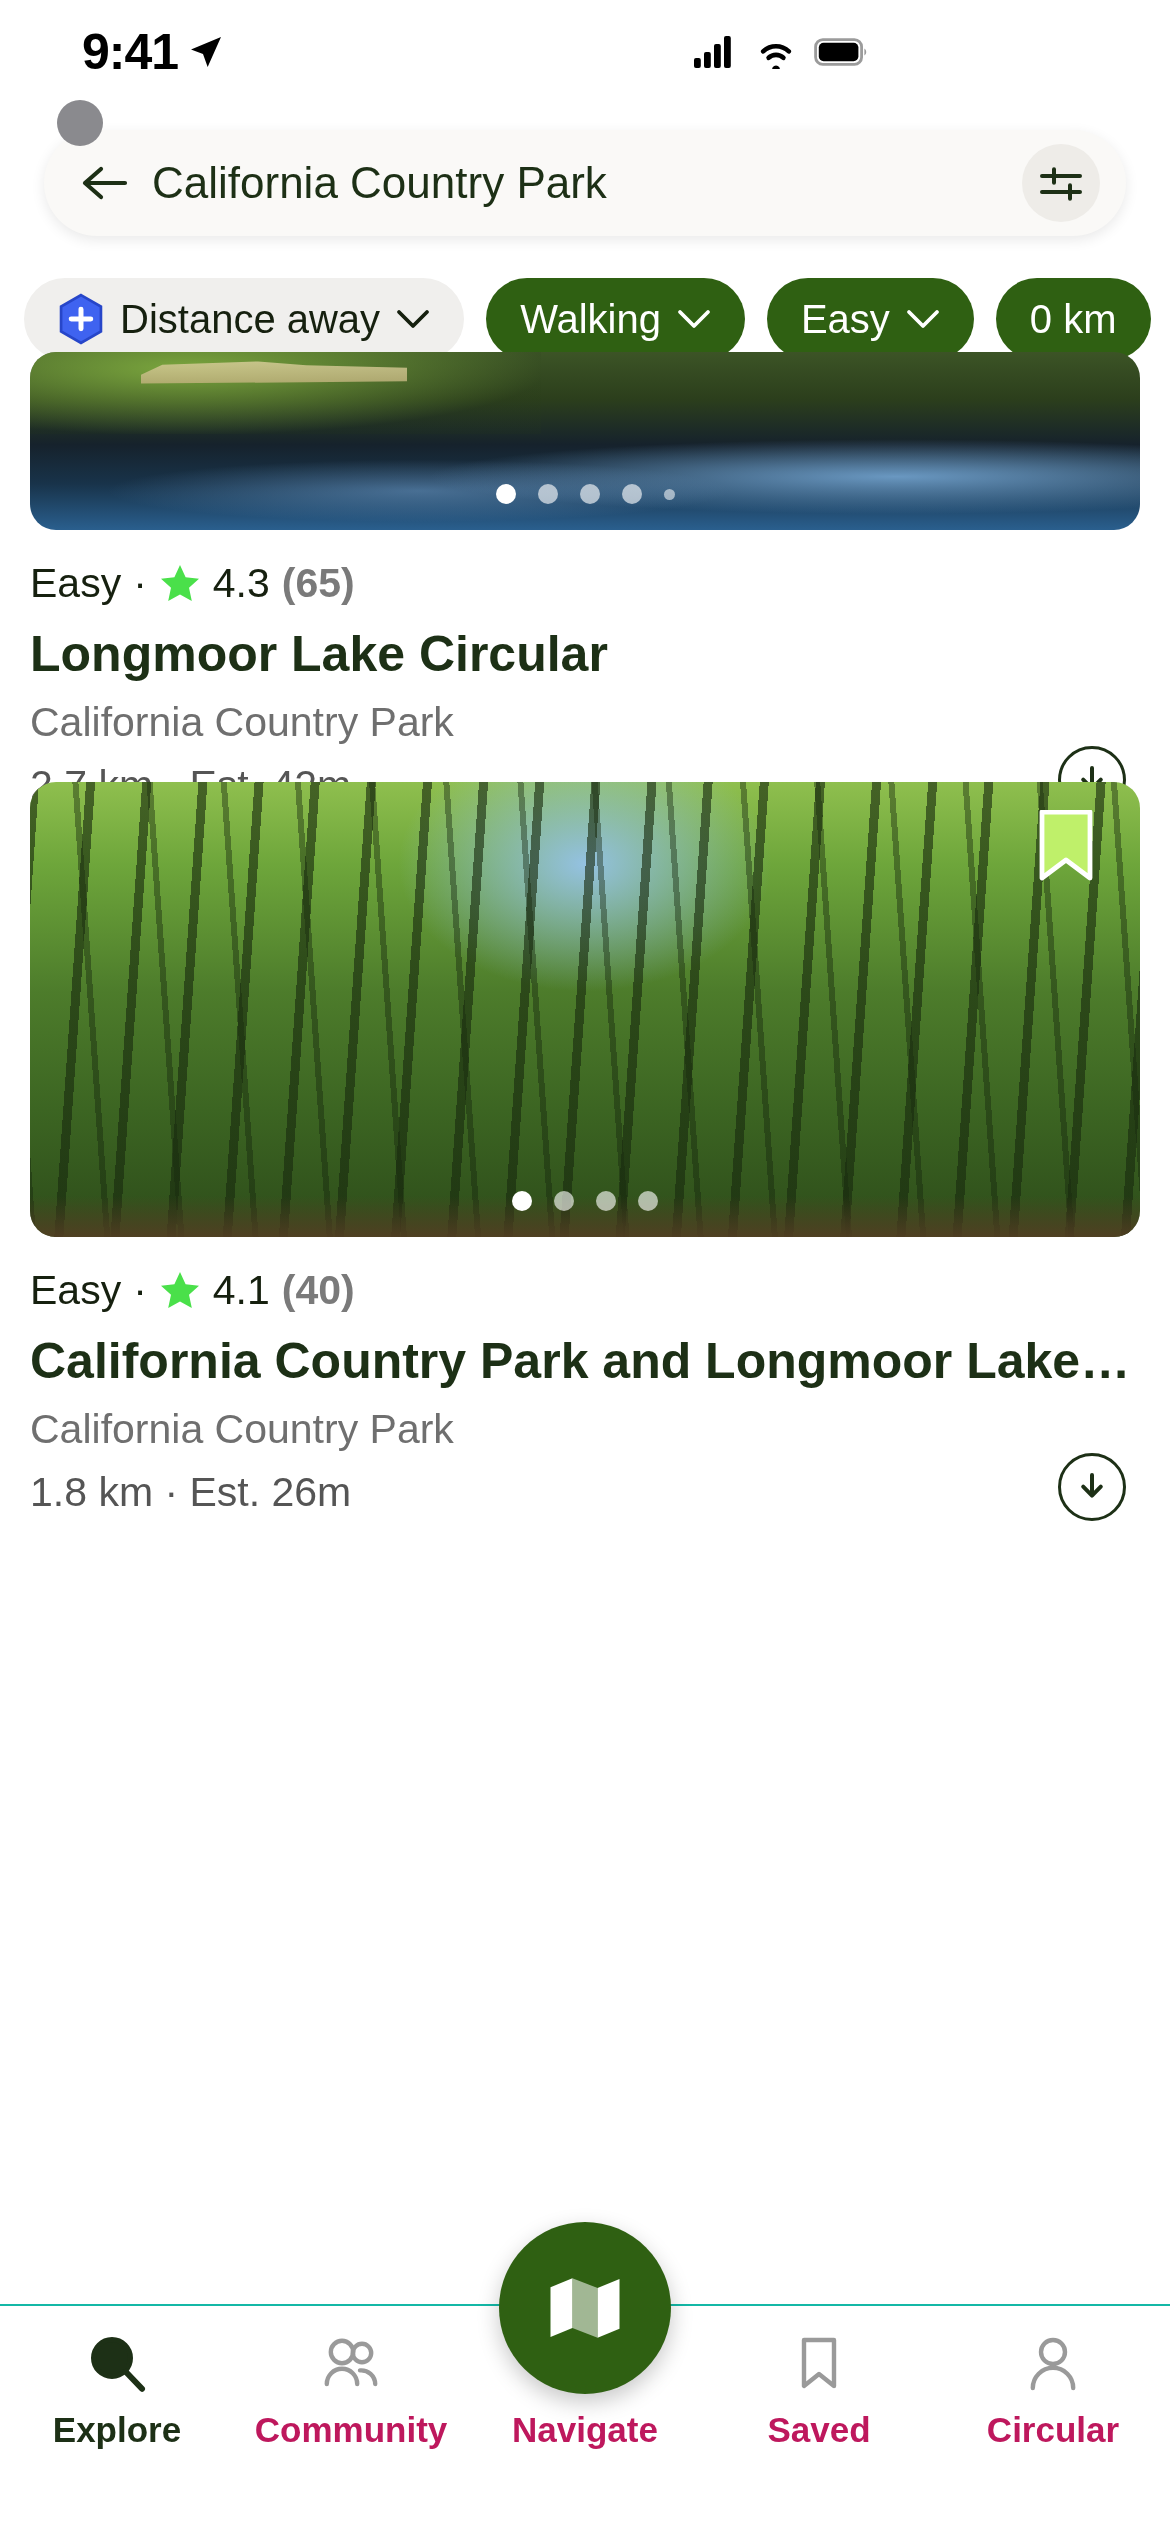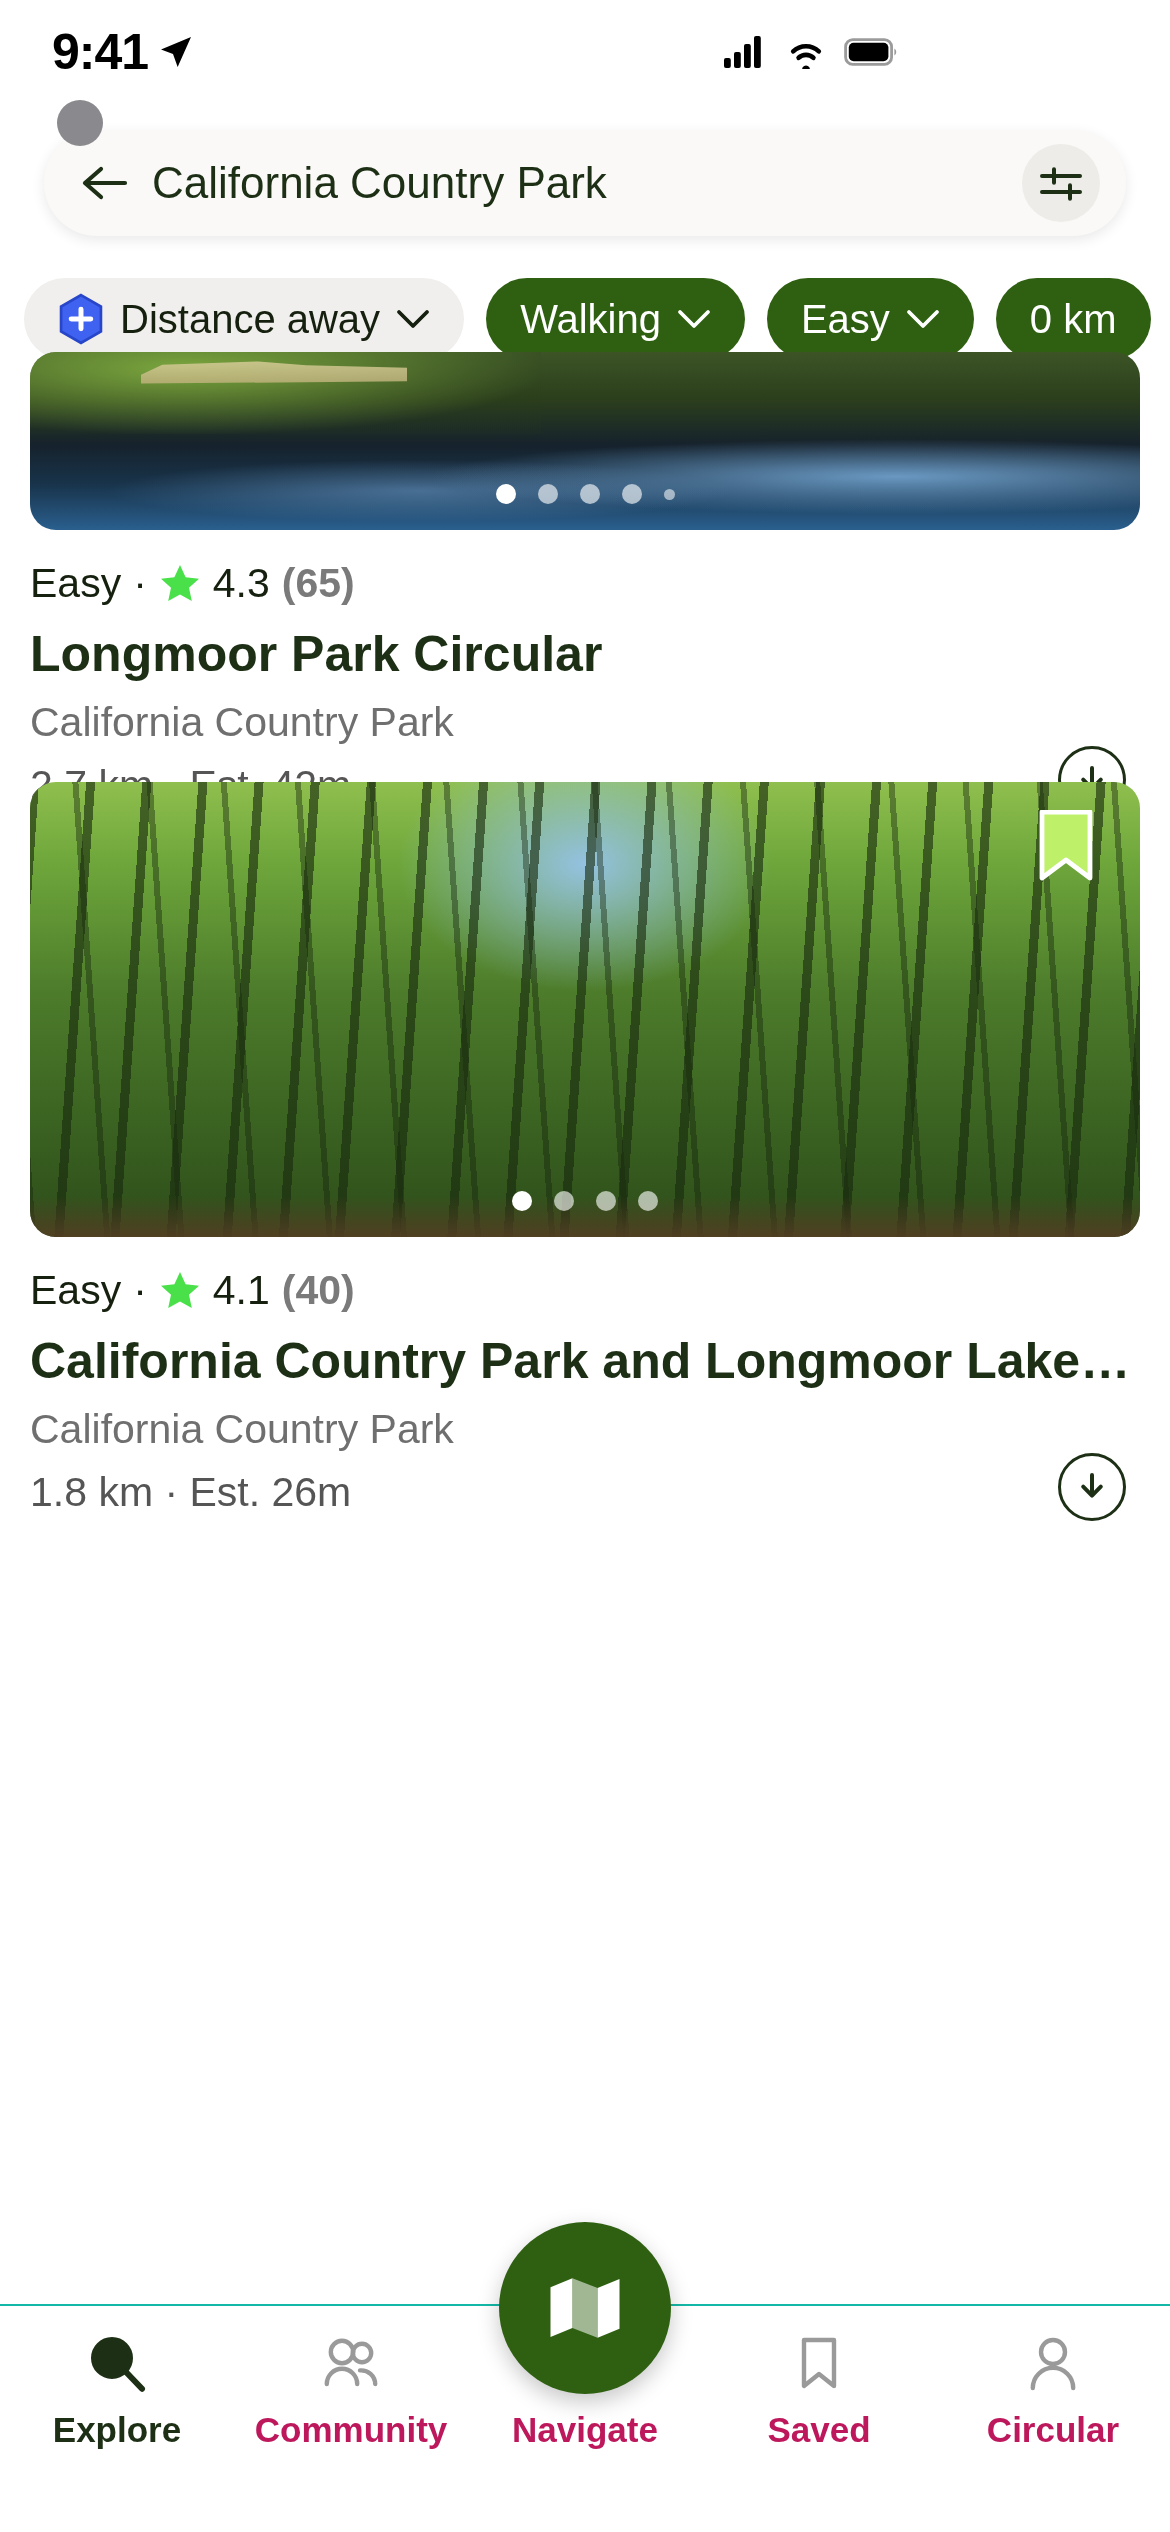--- a/index.html
+++ b/index.html
@@ -8,21 +8,21 @@
     background: #ffffff;
     font-family: "Liberation Sans", sans-serif;
     overflow: hidden;
   }
   .phone { position: relative; width: 1170px; height: 2532px; background:#fff; }
 
   
   .statusbar {
     position: absolute; top: 0; left: 0; width: 950px; height: 104px;
     display: flex; align-items: center; justify-content: space-between;
-    padding: 0 52px;
+    padding: 0 82px;
   }
   .sb-left { display: flex; align-items: center; gap: 8px; }
   .sb-time { font-size: 50px; font-weight: 700; color: #000; letter-spacing: -1px; }
   .sb-right { display: flex; align-items: center; gap: 16px; }
 
   
   .search-wrap { position: absolute; top: 118px; left: 0; width: 1170px; height: 120px; }
   .grey-dot {
     position: absolute; left: 57px; top: -18px;
     width: 46px; height: 46px; border-radius: 50%;
@@ -249,21 +249,21 @@
     </div>
     <div class="meta-row">
       <span class="meta-diff">Easy</span>
       <span class="meta-sep">·</span>
       <svg width="42" height="42" viewBox="0 0 21 21">
         <path d="M10.5 1 L13.3 7.1 L20 7.9 L15 12.4 L16.4 19 L10.5 15.7 L4.6 19 L6 12.4 L1 7.9 L7.7 7.1 Z" fill="#4ae04a"></path>
       </svg>
       <span class="meta-rating">4.3</span>
       <span class="meta-count">(65)</span>
     </div>
-    <div class="card-title">Longmoor Park Circular</div>
+    <div class="card-title">Longmoor Lake Circular</div>
     <div class="card-sub">California Country Park</div>
     <div style="position:relative;">
       <div class="card-stats">2.7 km · Est. 42m</div>
       <span class="dl-btn" style="top:-16px;">
         <svg width="36" height="36" viewBox="0 0 18 18">
           <path d="M9 3 V13 M4.6 8.8 L9 13.3 L13.4 8.8" stroke="#1d3016" stroke-width="2" fill="none" stroke-linecap="round" stroke-linejoin="round"></path>
         </svg>
       </span>
     </div>
   </div>

